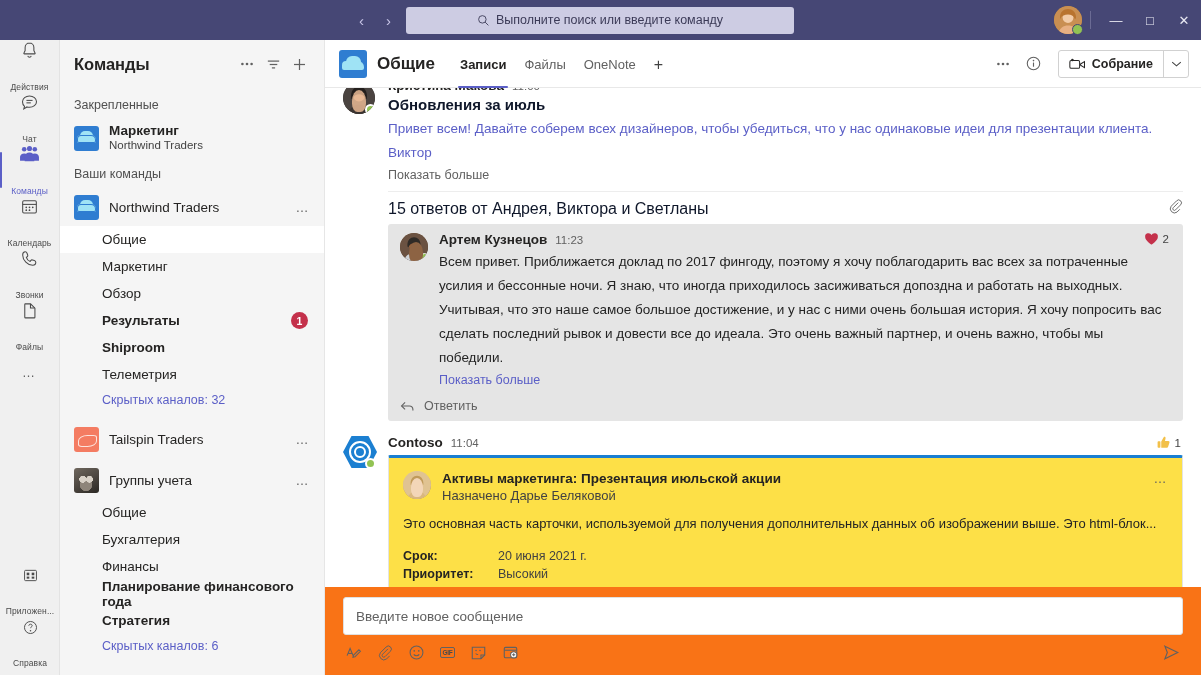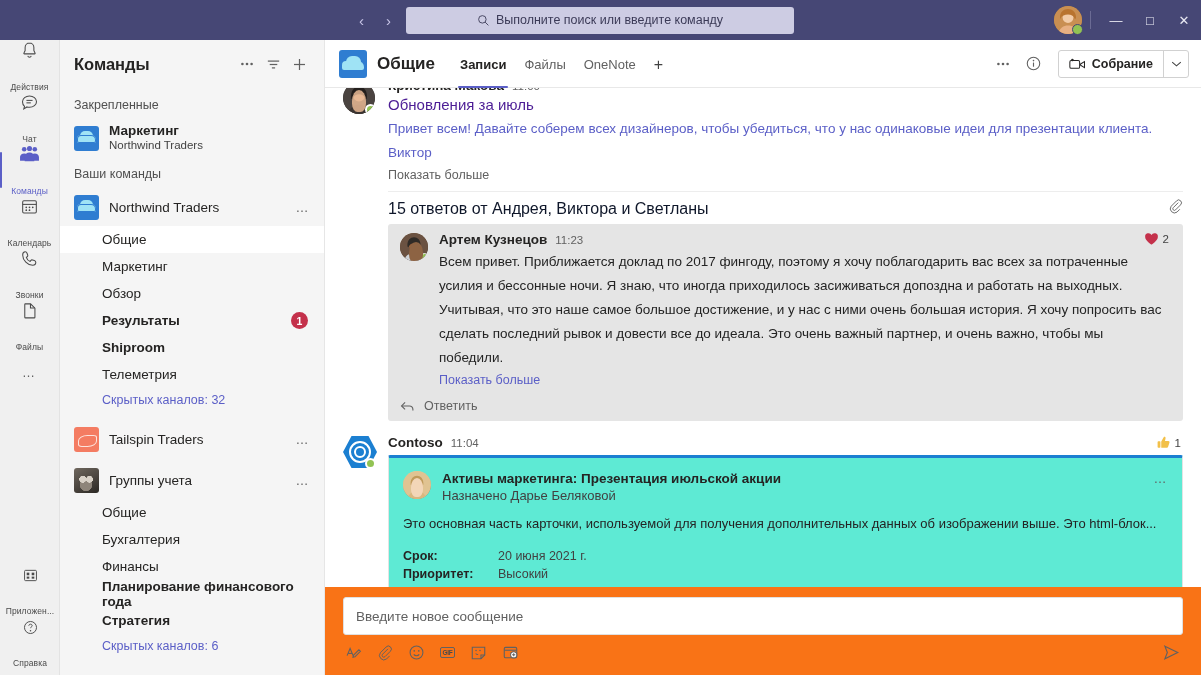--- a/index.html
+++ b/index.html
@@ -189,21 +189,21 @@
   .ava-a {
     background: linear-gradient(170deg, #7b5a3d 0%, #4d3724 60%, #2b2b33 100%);
   }
   .ava-a::after { content: ""; position: absolute; left: 9px; top: 9px; width: 14px; height: 21px;
     border-radius: 50% 50% 40% 40%; background: #8d6343; }
 
   .msg-body { flex: 1 1 auto; min-width: 0; }
   .m-head { display: flex; align-items: baseline; gap: 8px; }
   .m-name { font-size: 13.5px; font-weight: bold; color: #252423; }
   .m-time { font-size: 11.5px; color: #616161; }
-  .m-subject { font-size: 15px; font-weight: normal; color: #4c1d95; margin: 3px 0 4px; }
+  .m-subject { font-size: 15px; font-weight: bold; color: #0f172a; margin: 3px 0 4px; }
   .m-text { font-size: 13.5px; line-height: 24px; color: #242424; }
   .m-text.violet { color: #5b5fc7; }
   .m-more { font-size: 12.5px; color: #616161; margin-top: 3px; cursor: pointer; }
   .react {
     position: absolute; right: 0; top: 2px; display: flex; align-items: center; gap: 4px;
     font-size: 11.5px; color: #424242; cursor: pointer;
   }
 
   .replies-bar {
     display: flex; align-items: center; border-top: 1px solid #ededed;
@@ -228,21 +228,21 @@
     background: #1b7fd1;
     clip-path: polygon(25% 3%, 75% 3%, 100% 50%, 75% 97%, 25% 97%, 0% 50%);
     display: flex; align-items: center; justify-content: center;
   }
   .ring1 { width: 22px; height: 22px; border: 2.4px solid #fff; border-radius: 50%;
     display: flex; align-items: center; justify-content: center; }
   .ring2 { width: 12px; height: 12px; border: 2.2px solid #fff; border-radius: 50%; }
 
   .card {
     border: 1px solid #e3e3e3; border-top: 3px solid #1b7fd1; border-radius: 2px;
-    background: #5eead4; padding: 13px 14px 14px 14px; margin-top: 5px;
+    background: #fde047; padding: 13px 14px 14px 14px; margin-top: 5px;
   }
   .card-head { display: flex; align-items: flex-start; }
   .card-ava {
     width: 28px; height: 28px; border-radius: 50%; margin-right: 11px; flex: 0 0 28px;
     background: linear-gradient(165deg, #e8d29a 0%, #d7b77d 45%, #8e6d4a 100%);
     position: relative; overflow: hidden;
   }
   .card-ava::after { content: ""; position: absolute; left: 8px; top: 7px; width: 12px; height: 19px;
     border-radius: 50% 50% 40% 40%; background: #f3d6b8; }
   .card-title { font-size: 13.5px; font-weight: bold; color: #252423; }

